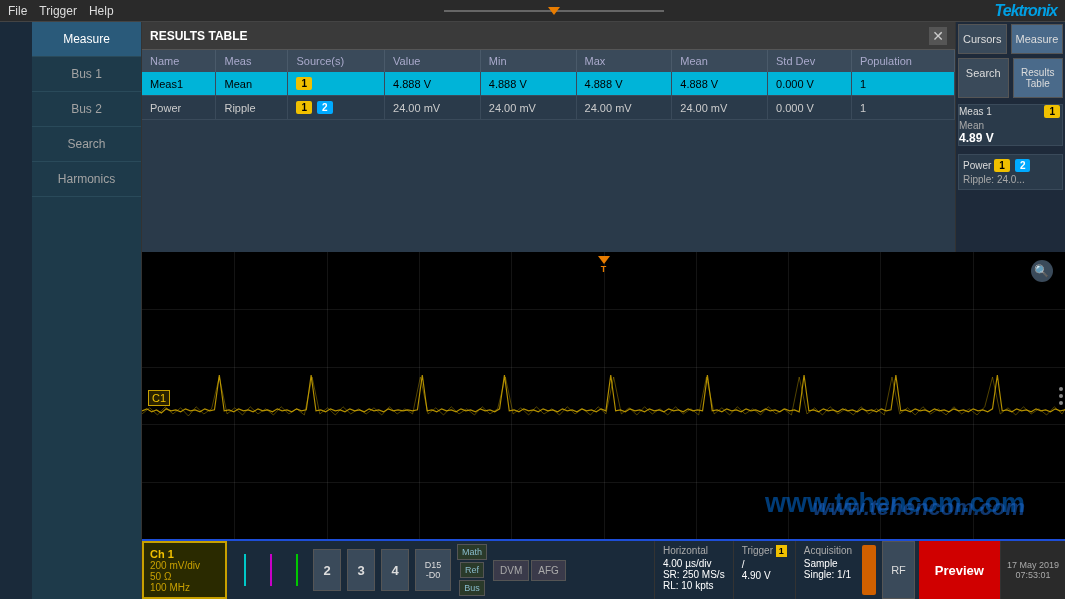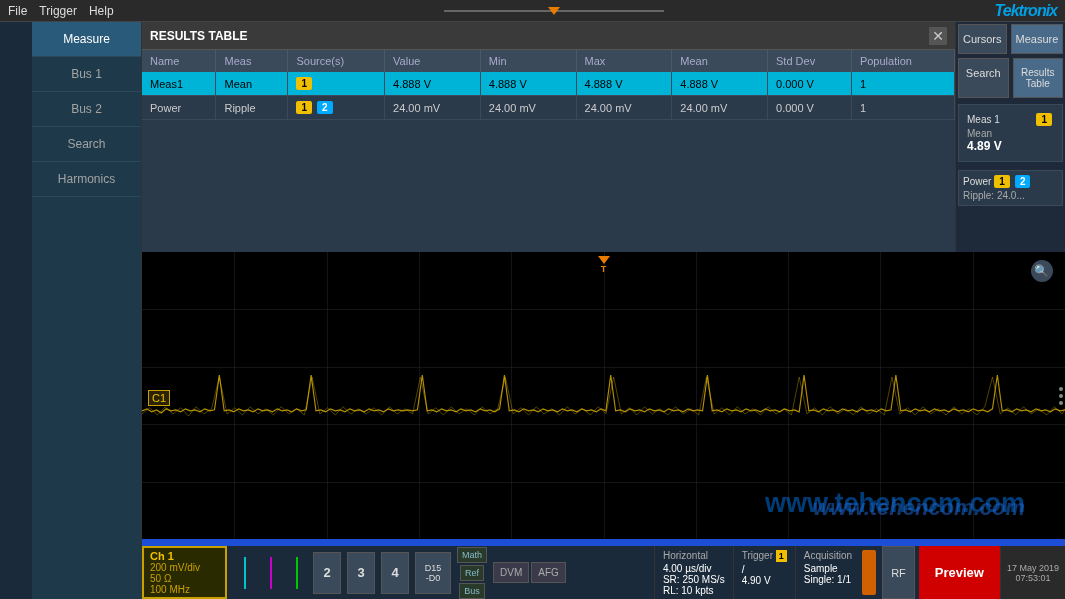--- a/index.html
+++ b/index.html
@@ -175,21 +175,21 @@
       text-align: center;
       font-size: 11px;
       cursor: pointer;
       margin: 2px;
     }
     .right-btn-half.active { background: #4a6a8a; }
 
     .meas-card {
       background: #2a3a4a;
       margin: 4px 2px;
-      padding: 8px;
+      padding: 0;
       border: 1px solid #3a4a5a;
       font-size: 10px;
     }
     .meas-card-header {
       display: flex; justify-content: space-between; align-items: center;
       margin-bottom: 2px;
     }
     .meas-card-title { color: #ddd; font-size: 10px; }
     .meas-card-label { color: #aaa; font-size: 10px; }
     .meas-card-value { color: #fff; font-size: 12px; font-weight: bold; }
@@ -204,21 +204,21 @@
     .power-card-header {
       display: flex; align-items: center; gap: 3px; margin-bottom: 2px;
     }
 
     
     .bottom-bar {
       height: 60px;
       background: #1a2a3a;
       display: flex;
       align-items: stretch;
-      border-top: 7px solid #1d4ed8;
+      border-top: 2px solid #1d4ed8;
       flex-shrink: 0;
     }
 
     .ch1-info {
       background: #2a2a00;
       border: 2px solid #c8a000;
       padding: 4px 6px;
       width: 85px;
       display: flex;
       flex-direction: column;

